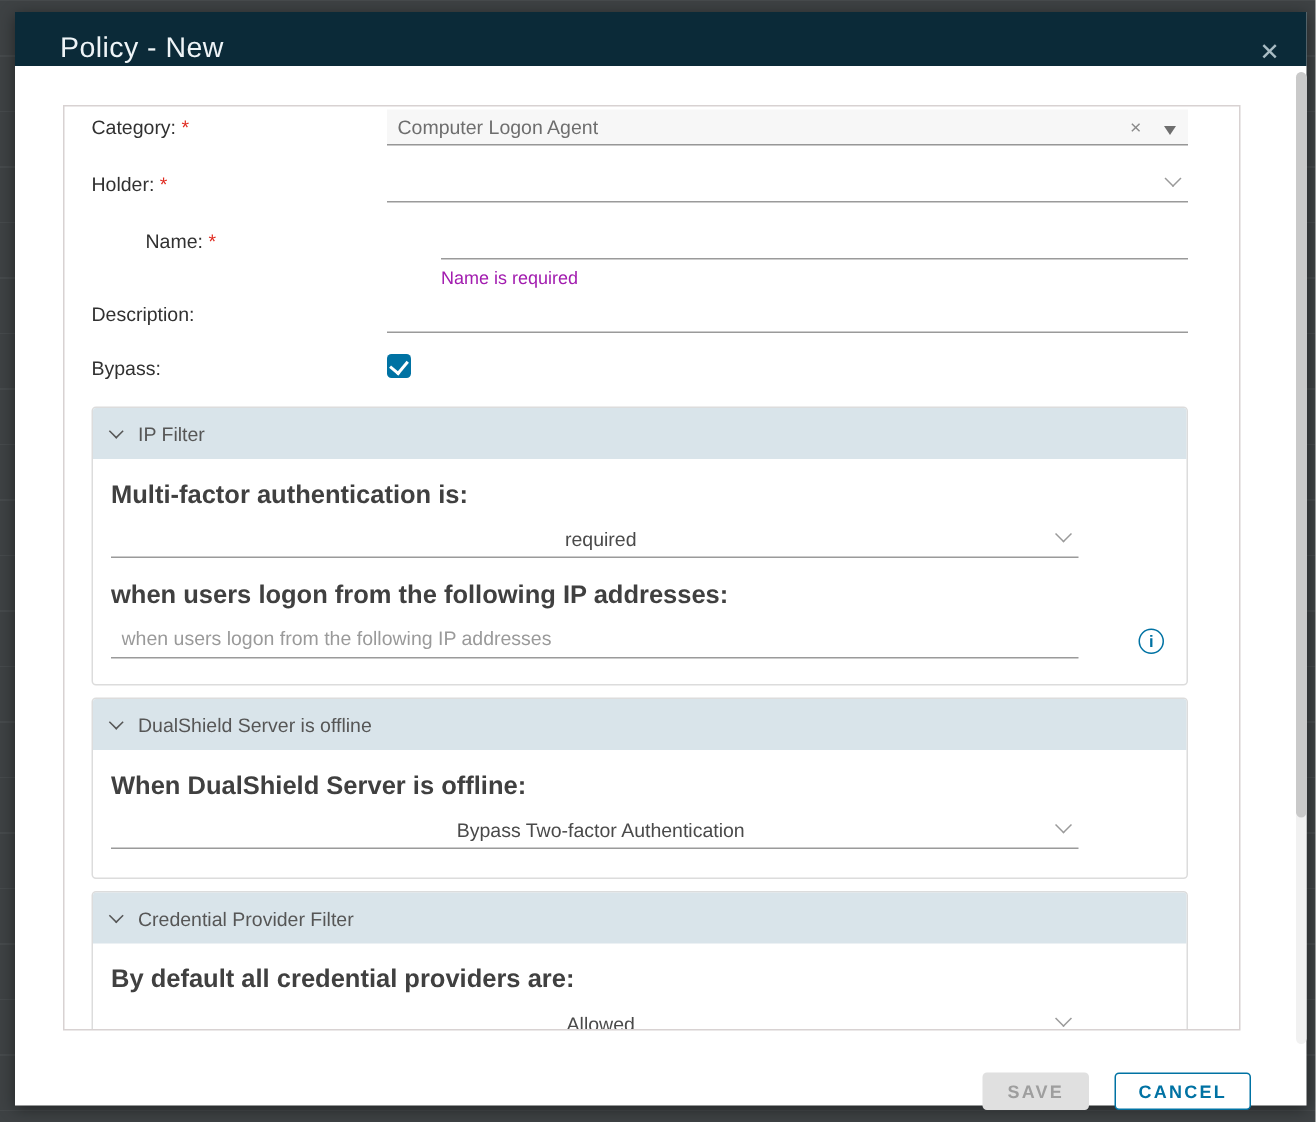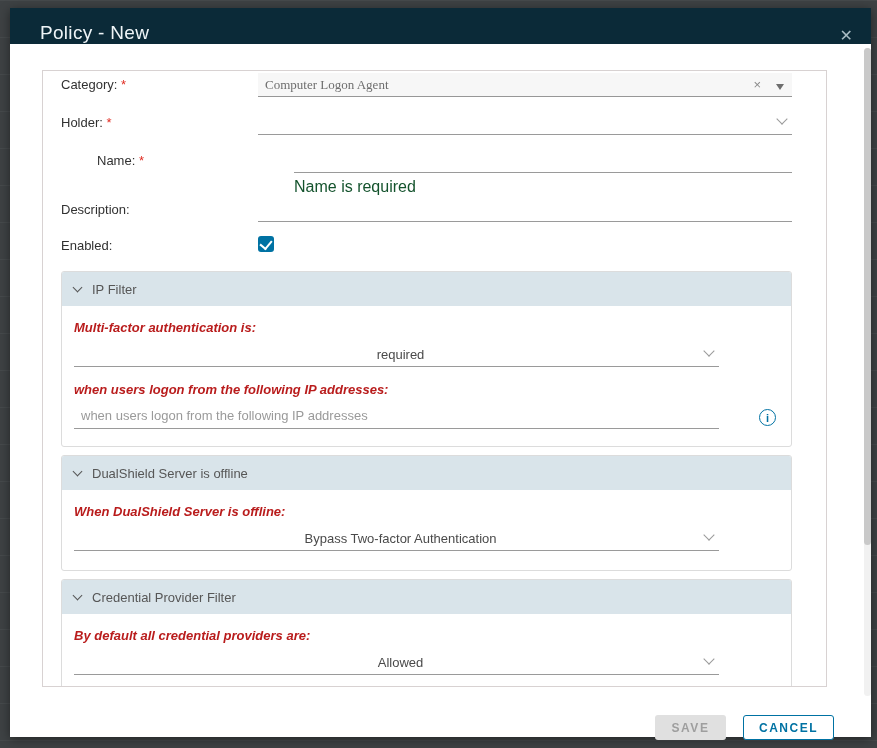--- a/index.html
+++ b/index.html
@@ -49,21 +49,21 @@
   }
   .req { color:#e02c22; }
   .ctrl { flex:1; min-width:0; }
 
   .combobox {
     height:24px; background:#f7f7f7;
     border-bottom:1px solid #979797;
     display:flex; align-items:center;
     padding:0 8px 0 7px; font-size:13px; color:#6e6e6e;
   }
-  .combo-value { flex:1; white-space:nowrap; overflow:hidden;font-family:Liberation Serif, serif; }
+  .combo-value { flex:1; white-space:nowrap; overflow:hidden; }
   .combo-clear { color:#8a8a8a; font-size:13px; margin-right:15px; cursor:pointer; }
   .combo-caret {
     width:0; height:0;
     border-left:4.5px solid transparent; border-right:4.5px solid transparent;
     border-top:6px solid #6e6e6e; margin-bottom:-4px;
   }
 
   .select-line, .input-line {
     height:24px; border-bottom:1px solid #9a9a9a; position:relative;
   }
@@ -72,21 +72,21 @@
     border-right:1.5px solid #9a9a9a; border-bottom:1.5px solid #9a9a9a;
     transform:rotate(45deg);
   }
   .select-line > .chev { position:absolute; right:6px; top:4px; }
   .input-line input {
     width:100%; height:22px; border:none; outline:none; background:transparent;
     font-size:13px; color:#14532d; padding:0 0 2px 7px;
     font-family:"Liberation Sans", sans-serif;
   }
   .input-line input::placeholder { color:#9a9a9a; opacity:1; }
-  .error { font-size:16px; color:#14532d; margin-top:5px; height:14px; }
+  .error { font-size:12px; color:#a21caf; margin-top:5px; height:14px; }
 
   .checkbox {
     width:16px; height:16px; background:#0072a3; border-radius:3px;
     position:relative; margin-bottom:3px; cursor:pointer;
   }
   .checkbox::after {
     content:""; position:absolute; left:4px; top:2px;
     width:6px; height:9px;
     border-right:2px solid #fff; border-bottom:2px solid #fff;
     transform:rotate(40deg);
@@ -94,21 +94,21 @@
 
   .accordion { border:1px solid #dcdcdc; border-radius:3px; margin-bottom:8px; background:#fff; }
   .acc-header {
     height:34px; background:#d9e4ea;
     display:flex; align-items:center; padding:0 12px;
     border-radius:2px 2px 0 0; cursor:pointer;
   }
   .acc-header .chev { border-color:#565656; width:7px; height:7px; margin-top:-3px; }
   .acc-title { font-size:13px; color:#565656; margin-left:11px; }
   .acc-body { padding:14px 12px 17px 12px; }
-  .sec-label { font-size:13px; font-weight:bold; color:#b91c1c; margin-bottom:8px;font-style:italic; }
+  .sec-label { font-size:17px; font-weight:bold; color:#404040; margin-bottom:8px; }
   .sec-field { width:calc(100% - 60px);justify-content:center; }
   .sec-select { display:flex; align-items:center; padding-left:8px; font-size:13px; color:#4a4a4a; margin-bottom:15px; }
   .field-with-info { position:relative; }
   .info-icon {
     position:absolute; right:3px; top:4px;
     width:17px; height:17px; border:1.5px solid #0072a3; border-radius:50%;
     color:#0072a3; font-size:11px; font-weight:bold;
     display:flex; align-items:center; justify-content:center; cursor:pointer;
   }
 
@@ -185,21 +185,21 @@
       <div class="frow">
         <label class="flabel">Description:</label>
         <div class="ctrl">
           <div class="input-line">
             <input style="">
           </div>
         </div>
       </div>
 
       <div class="frow" style="align-items:center; margin-bottom:16px;">
-        <label class="flabel" style="padding-bottom:0;">Enabled:</label>
+        <label class="flabel" style="padding-bottom:0;">Bypass:</label>
         <div class="ctrl">
           <div class="checkbox"></div>
         </div>
       </div>
 
       <div class="accordion">
         <div class="acc-header">
           <span class="chev"></span>
           <span class="acc-title">IP Filter</span>
         </div>

